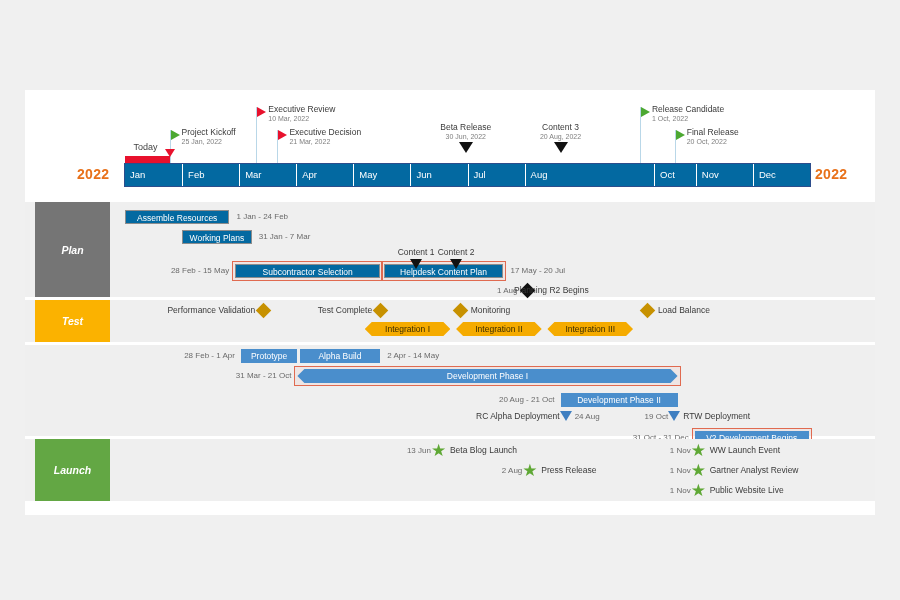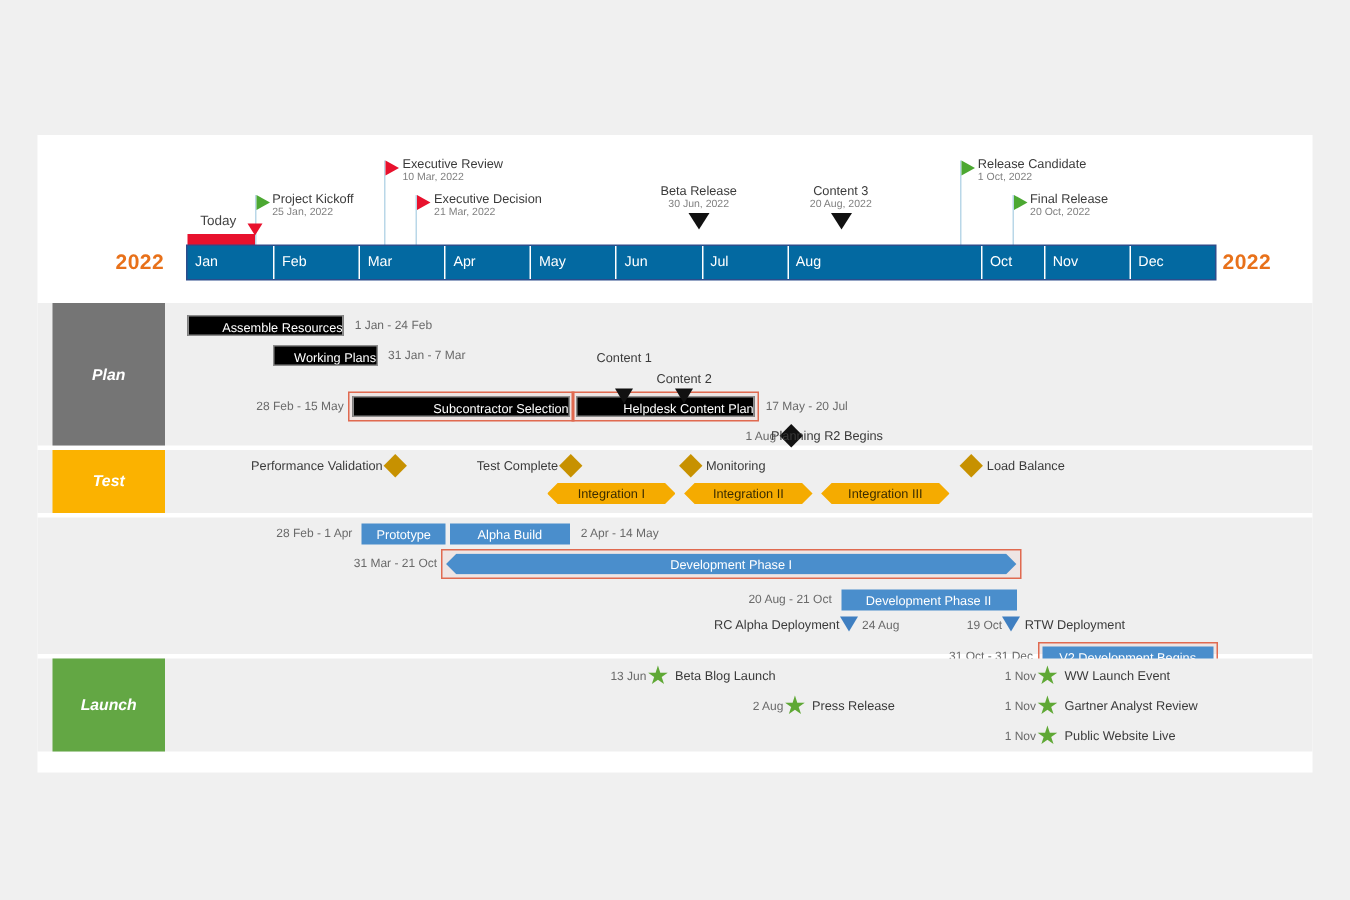--- a/index.html
+++ b/index.html
@@ -74,21 +74,21 @@
     display:flex;align-items:center;justify-content:center;
     font-size:10.5px;font-style:italic;font-weight:bold;color:#ffffff;
   }
   .lane-body{position:absolute;left:85px;top:0;right:0;height:100%;}
   
   .bar{
     position:absolute;height:14px;line-height:14px;
     font-size:8.5px;color:#ffffff;text-align:center;
     white-space:nowrap;overflow:hidden;box-sizing:border-box;
   }
-  .bar.grey{background:#000000;border:1px solid #8c8c8c;text-align:right;}
+  .bar.grey{background:#0369a1;border:1px solid #8c8c8c;}
   .bar.blue{background:#4a8ecc;}
   .bar.amber{background:#f5ab00;color:#3a2c00;}
   .bar.chev{
     
     clip-path:polygon(0 50%,7px 0,calc(100% - 7px) 0,100% 50%,calc(100% - 7px) 100%,7px 100%);
   }
   .sel{
     position:absolute;border:1.5px solid #e06a50;background:rgba(224,106,80,.07);
     box-sizing:border-box;
   }
@@ -205,21 +205,21 @@
           <div class="bar grey" style="left: 15px; top: 8px; width: 104.463px;">Assemble Resources</div>
           <div class="dlabel" style="left: 126.463px; top: 8px; text-align: center;">1 Jan - 24 Feb</div>
           <div class="bar grey" style="left: 72.0833px; top: 28px; width: 69.6417px;">Working Plans</div>
           <div class="dlabel" style="left: 148.725px; top: 28px;">31 Jan - 7 Mar</div>
           <div class="sel" style="left: 122.171px; top: 59px; width: 150.992px; height: 20px;"></div>
           <div class="bar grey" style="left: 125.171px; top: 62px; width: 144.992px;">Subcontractor Selection</div>
           <div class="dlabel r" style="left: 1.17083px; width: 118px; top: 62px;">28 Feb - 15 May</div>
           <div class="sel" style="left: 270.587px; top: 59px; width: 125.875px; height: 20px;"></div>
           <div class="bar grey" style="left: 273.587px; top: 62px; width: 119.875px;">Helpdesk Content Plan</div>
           <div class="dlabel" style="left: 400.462px; top: 62px;">17 May - 20 Jul</div>
-          <div class="mlabel" style="left: 266.125px; width: 80px; text-align: center; top: 30px;">Content 1</div>
+          <div class="mlabel" style="left: 266.125px; width: 80px; text-align: center; top: 44px;">Content 1</div>
           <div class="tri-blk" style="left: 300.125px; top: 57px;"></div>
           <div class="mlabel" style="left: 306.083px; width: 80px; text-align: center; top: 44px;">Content 2</div>
           <div class="tri-blk" style="left: 340.083px; top: 57px;"></div>
           <div class="diamond blk" style="left: 411.938px; top: 83px;"></div>
           <div class="dlabel r" style="left: 363.438px; width: 44px; top: 82px;">1 Aug</div>
           <div class="mlabel" style="left: 404px; top: 82px;">Planning R2 Begins</div>
         </div>
       </div>
       <div class="lane" style="height: 42px;">
         <div class="lane-label" style="background: rgb(251, 178, 0);">Test</div>

